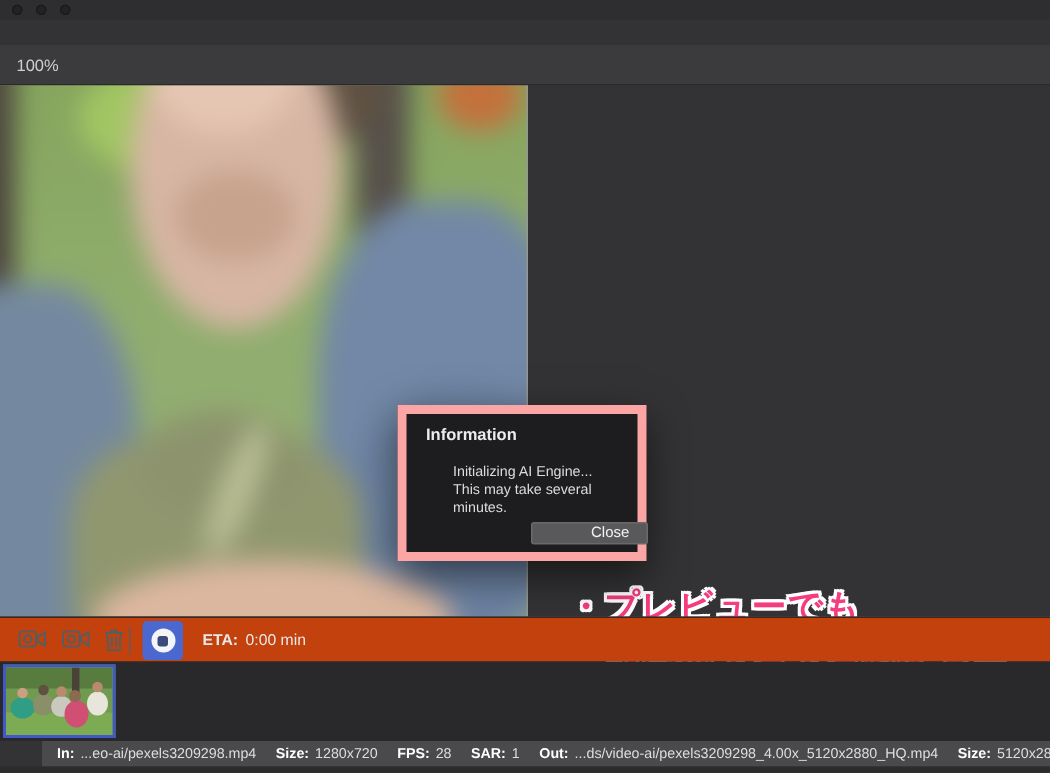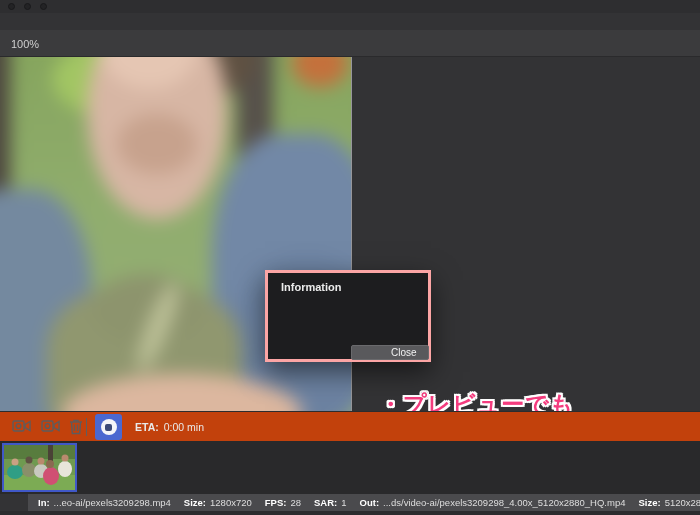--- a/index.html
+++ b/index.html
@@ -28,21 +28,21 @@
   .record-ring { position:absolute; left:603px; top:36px; width:15px; height:15px; border:2px solid #68686a; border-radius:50%; display:flex; align-items:center; justify-content:center; }
   .record-ring i { width:5px; height:5px; background:#68686a; border-radius:1px; display:block; }
 
   
   .main { position:absolute; left:0; top:57px; width:700px; height:354px; background:#333335; }
   .video { position:absolute; left:0; top:0; width:352px; height:354px; overflow:hidden; background:#8aa568; border-right:1px solid #96969a; }
   .vwrap { position:absolute; inset:-18px; filter:blur(9px); }
   .vl { position:absolute; border-radius:50%; }
 
   
-  .dialog { position:absolute; left:265px; top:213px; width:166px; height:92px; background:#1d1d1f; border:3px solid #fca5a5; box-shadow:0 10px 26px rgba(0,0,0,.55); }
+  .dialog { position:absolute; left:265px; top:213px; width:166px; height:104px; background:#1d1d1f; border:6px solid #fca5a5; box-shadow:0 10px 26px rgba(0,0,0,.55); }
   .dialog-title { position:absolute; left:13px; top:8px; font-size:11px; font-weight:600; color:#ececec; }
   .dialog-body { position:absolute; left:31px; top:33px; font-size:9.5px; line-height:12px; color:#dcdcdc; }
   .dialog-close { position:absolute; left:83px; top:72px; width:78px; height:15px; background:#59595c; border:1px solid #6a6a6d; border-radius:2px; color:#f2f2f2; font-size:10px; text-align:left; line-height:13px; cursor:default;padding-left:39px; }
 
   
   .annot { position:absolute; font-weight:800; font-size:23px; letter-spacing:1px; color:#f43c7e; white-space:nowrap;
      text-shadow:-2px -2px 0 #fff,2px -2px 0 #fff,-2px 2px 0 #fff,2px 2px 0 #fff,-2px 0 0 #fff,2px 0 0 #fff,0 -2px 0 #fff,0 2px 0 #fff;margin-left:12px; }
 
   
   .playbar { position:absolute; left:0; top:411px; width:700px; height:30px; background:#c2410c; border-top:1px solid #2c2c2e; }
@@ -146,20 +146,24 @@
       </div>
     </div>
 
     <div style="position:absolute;left:353px;top:0;width:347px;height:354px;"></div>
 
     <div class="annot" style="left:367px;top:332px">・プレビューでも</div>
     <div class="annot" style="left:393px;top:360px">時間はそこそこ掛かる…</div>
 
     <div class="dialog">
       <div class="dialog-title">Information</div>
+      <div class="dialog-body">
+        <div>Initializing AI Engine...</div>
+        <div>This may take several minutes.</div>
+      </div>
       <div class="dialog-close">Close</div>
     </div>
   </div>
 
   <div class="playbar">
     <span class="pb-icon" style="left:12px">
       <svg width="20" height="16" viewBox="0 0 20 16">
         <g stroke="#5c5c5e" stroke-width="1.4" fill="none">
           <rect x="1" y="3" width="11" height="10" rx="1.5"></rect>
             <circle cx="6.5" cy="8" r="2.4"></circle>

